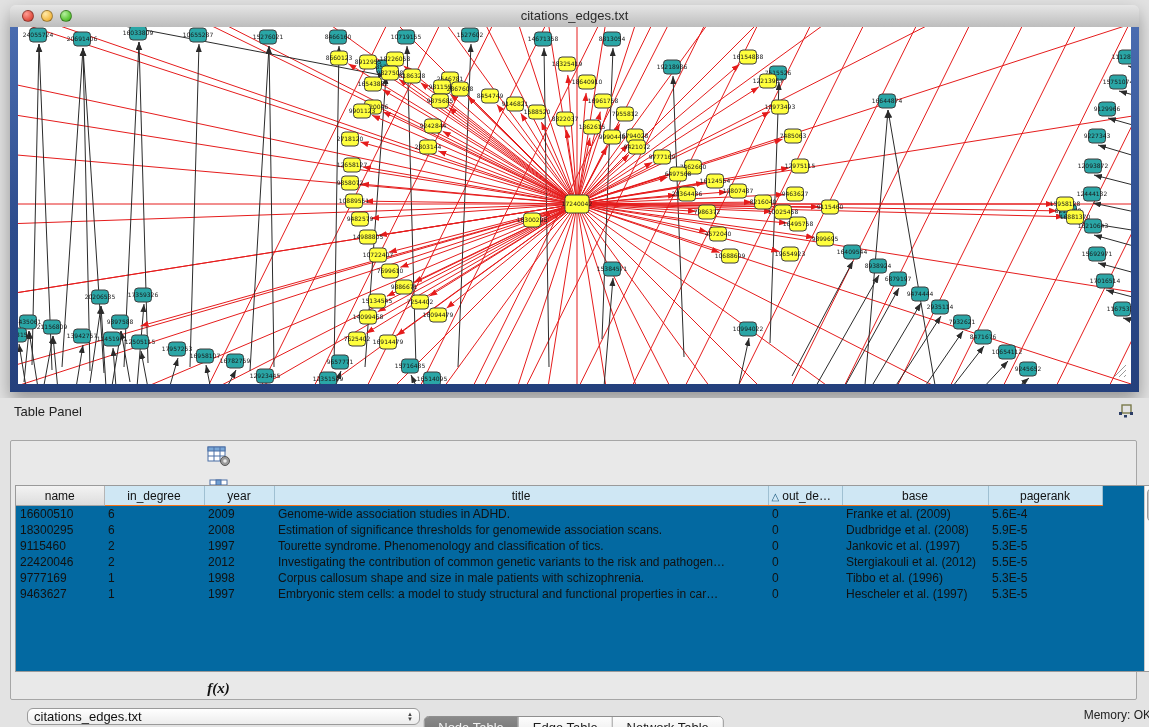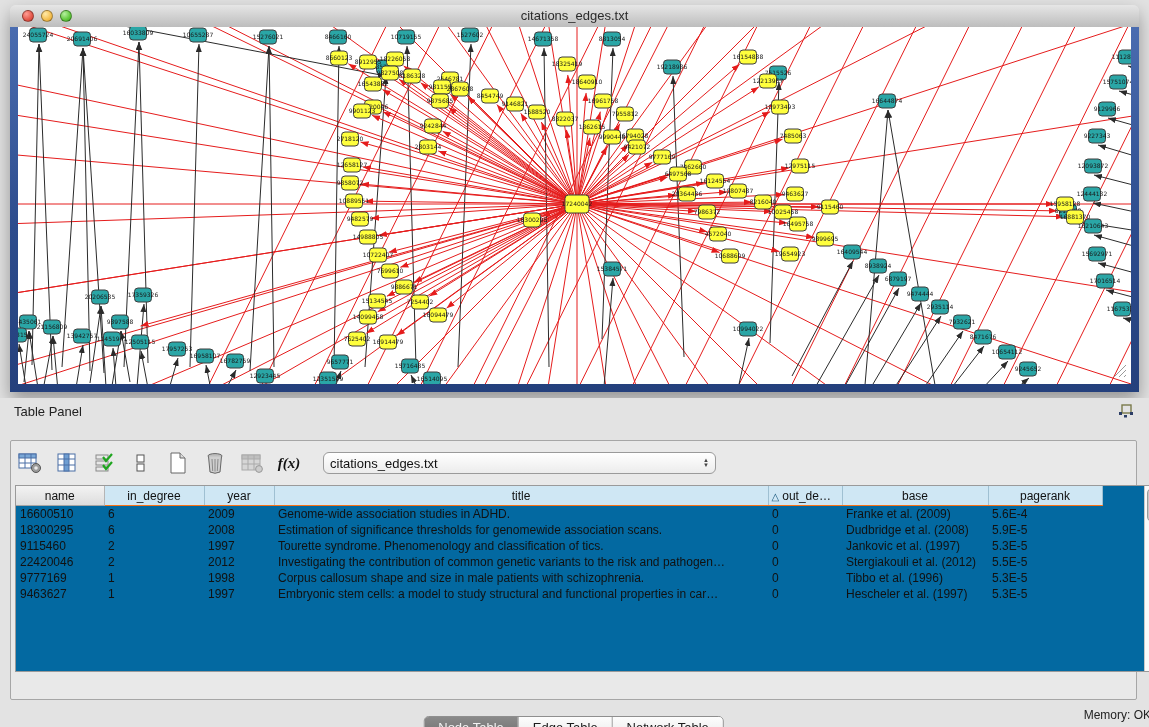--- a/index.html
+++ b/index.html
@@ -25,21 +25,21 @@
   .canvas{position:relative;width:100%;height:100%;background:#ffffff;overflow:hidden;}
   .canvas svg{display:block;}
 
   
   .table-panel{position:absolute;left:0;top:398px;width:1149px;height:329px;background:#e3e3e3;padding-left:28px;}
   .tp-title{position:absolute;left:14px;top:6px;font-size:13px;color:#222;}
   .tp-icons{position:absolute;right:14px;top:6px;display:flex;gap:16px;align-items:center;}
   .tp-close{font-size:15px;font-weight:bold;color:#1a1a1a;line-height:14px;cursor:default;}
   .tp-container{position:absolute;left:10px;top:42px;width:1127px;height:260px;
     border:1px solid #a6a6a6;background:#e9e9e9;border-radius:2px;box-sizing:border-box;}
-  .toolbar{position:absolute;left:6px;top:4px;height:36px;display:flex;align-items:center;gap:11px;}
+  .toolbar{position:absolute;left:6px;top:4px;height:36px;display:flex;align-items:center;gap:11px;flex-direction:column;}
   .tool{width:26px;height:26px;display:flex;align-items:center;justify-content:center;}
   .fx{font-family:"Liberation Serif",serif;font-style:italic;font-weight:bold;font-size:15px;color:#111;}
   .dropdown{margin-left:10px;width:393px;height:22px;border:1px solid #9a9a9a;border-radius:6px;
     background:linear-gradient(#ffffff,#ececec);display:flex;align-items:center;
     font-size:13px;color:#111;padding:0 6px;box-sizing:border-box;}
   .dropdown .dd-label{flex:1;white-space:nowrap;overflow:hidden;}
   .dd-arrows{display:flex;flex-direction:column;line-height:5px;font-size:6px;color:#444;align-items:center;}
 
   .tablewrap{position:absolute;left:4px;top:44px;width:1146px;height:187px;background:#0369a1;
     border:1px solid #9a9a9a;box-sizing:border-box;display:flex;}

